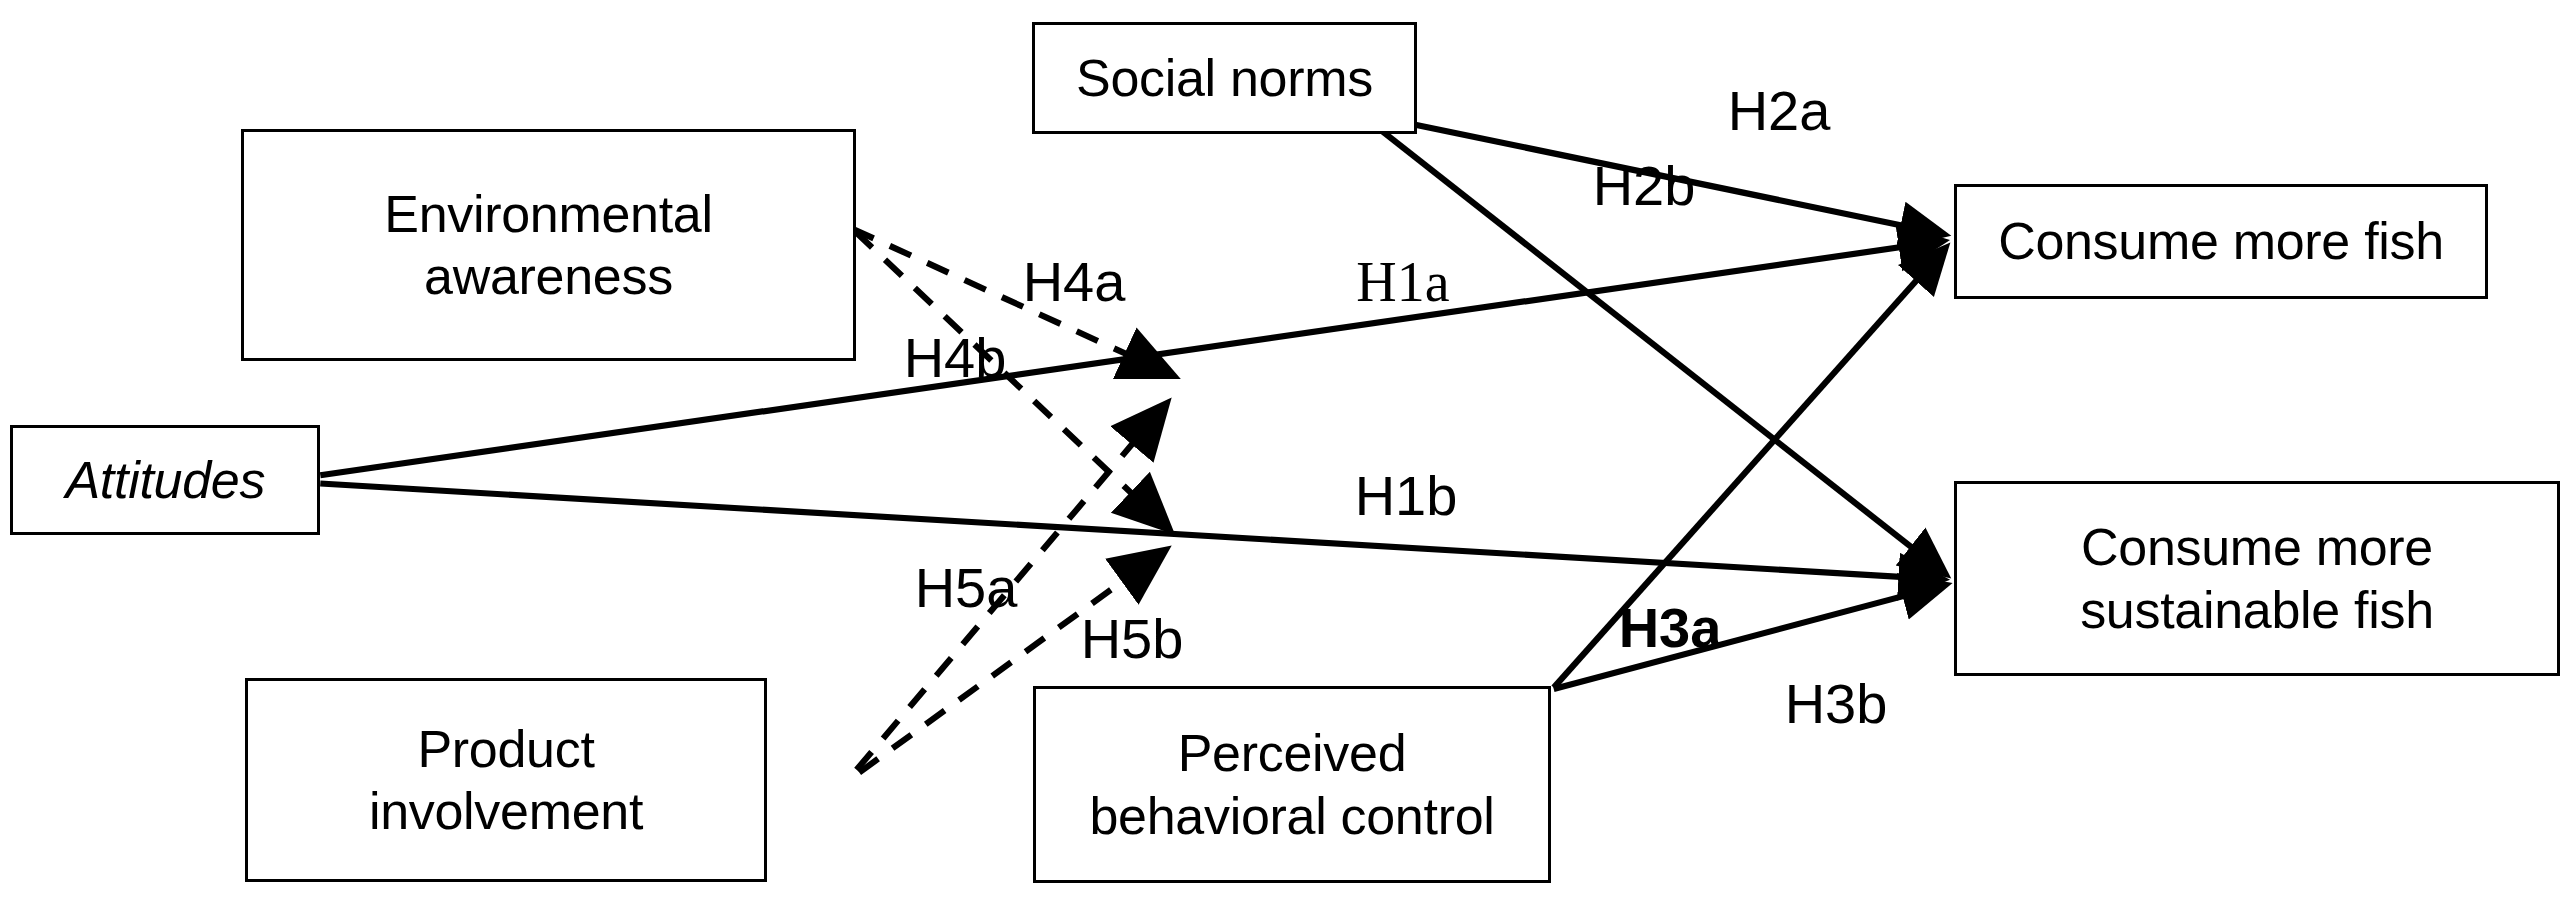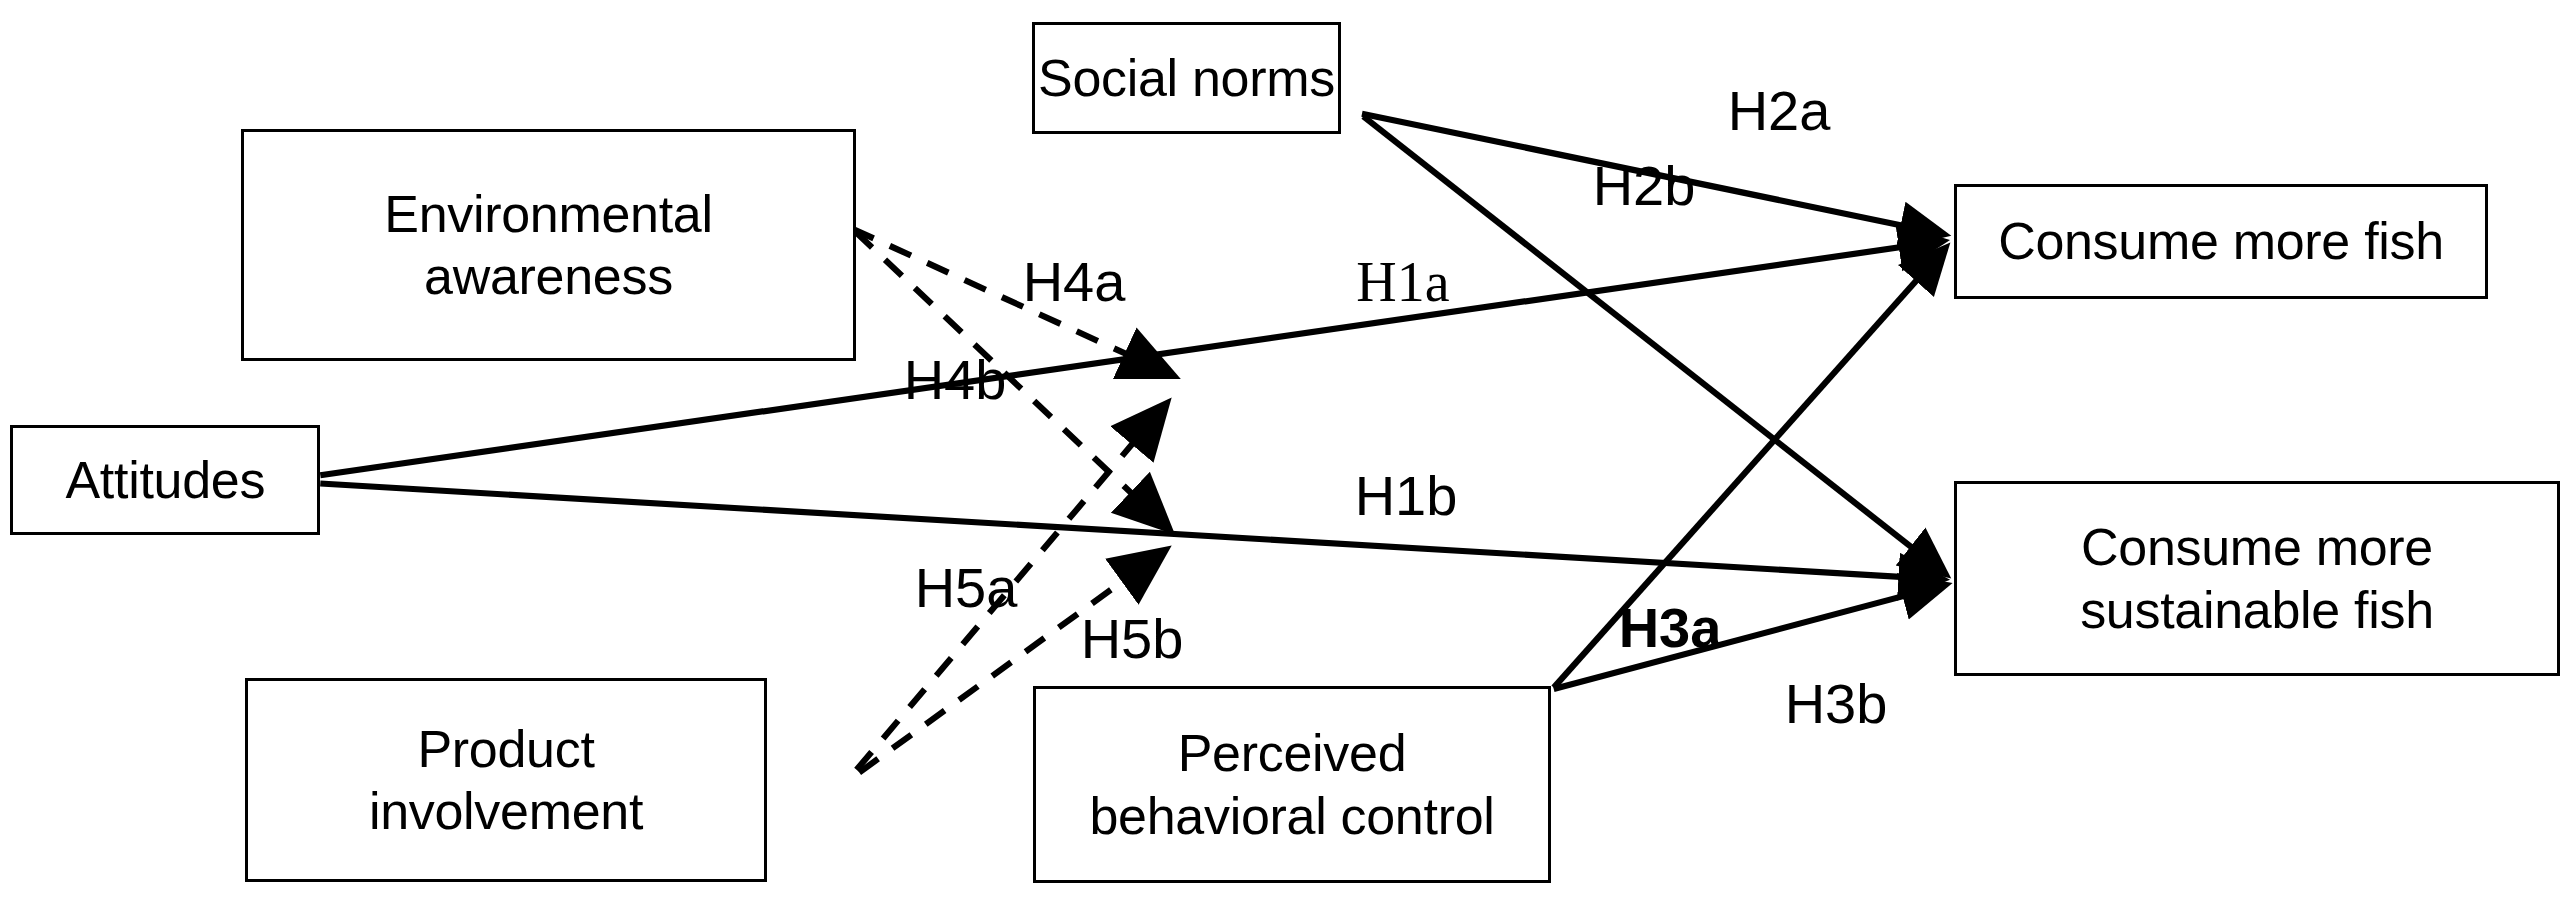--- a/index.html
+++ b/index.html
@@ -84,25 +84,25 @@
     <line x1="1250" y1="1124" x2="1702" y2="590" stroke="#000000" stroke-width="9" stroke-dasharray="34 26" marker-end="url(#ahd)"></line>
 
     <line x1="1254" y1="1128" x2="1700" y2="804" stroke="#000000" stroke-width="9" stroke-dasharray="34 26" marker-end="url(#ahd)"></line>
   </svg>
 
   <div class="node" style="left:241px; top:129px; width:615px; height:232px;">
     <span class="node-label">Environmental
 awareness</span>
   </div>
 
-  <div class="node" style="left:1032px; top:22px; width:309px; height:112px;">
+  <div class="node" style="left:1032px; top:22px; width:385px; height:112px;">
     <span class="node-label">Social norms</span>
   </div>
 
-  <div class="node" style="left:10.3px; top:425px; width:310px; height:110px;">
+  <div class="node" style="left:10.3px; top:425px; width:310px; height:110px;font-style:italic;">
     <span class="node-label">Attitudes</span>
   </div>
 
   <div class="node" style="left:245px; top:678px; width:522px; height:204px;">
     <span class="node-label">Product
 involvement</span>
   </div>
 
   <div class="node" style="left:1033px; top:686px; width:518px; height:197px;">
     <span class="node-label">Perceived
@@ -118,18 +118,18 @@
 sustainable fish</span>
   </div>
 
   <span class="elabel" style="left:1403px; top:282px;font-family:Liberation Serif, serif;">H1a</span>
   <span class="elabel" style="left:1406px; top:496px;">H1b</span>
   <span class="elabel" style="left:1779px; top:111px;">H2a</span>
   <span class="elabel" style="left:1644px; top:186px;">H2b</span>
   <span class="elabel" style="left:1670px; top:628px;font-weight:bold;">H3a</span>
   <span class="elabel" style="left:1836px; top:704px;">H3b</span>
   <span class="elabel" style="left:1074px; top:282px;">H4a</span>
-  <span class="elabel" style="left:955px; top:380px;">H4b</span>
+  <span class="elabel" style="left:955px; top:358px;">H4b</span>
   <span class="elabel" style="left:966px; top:588px;">H5a</span>
   <span class="elabel" style="left:1132px; top:639px;">H5b</span>
 
 </div>
 
 
 </body></html>

